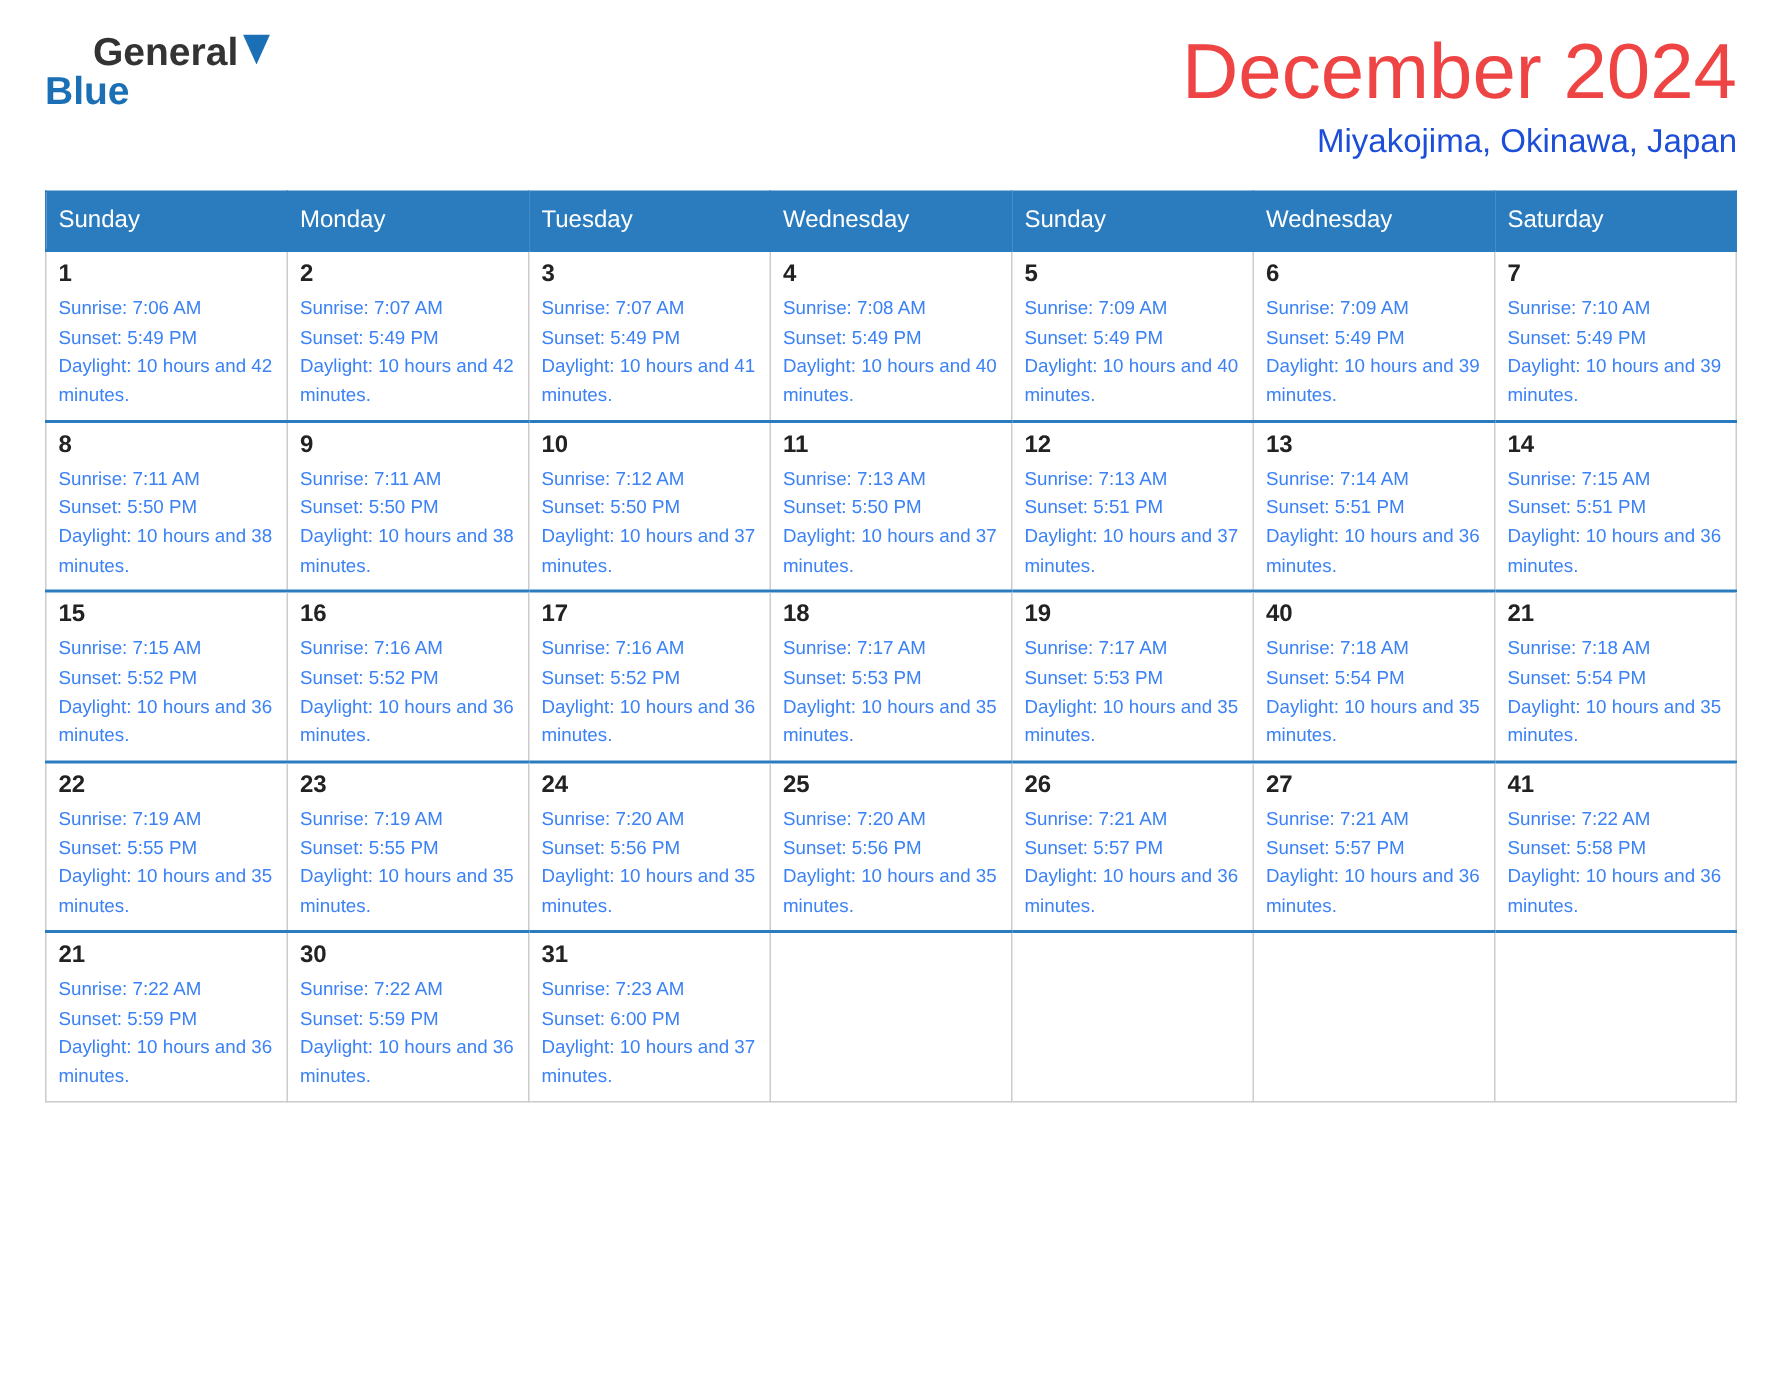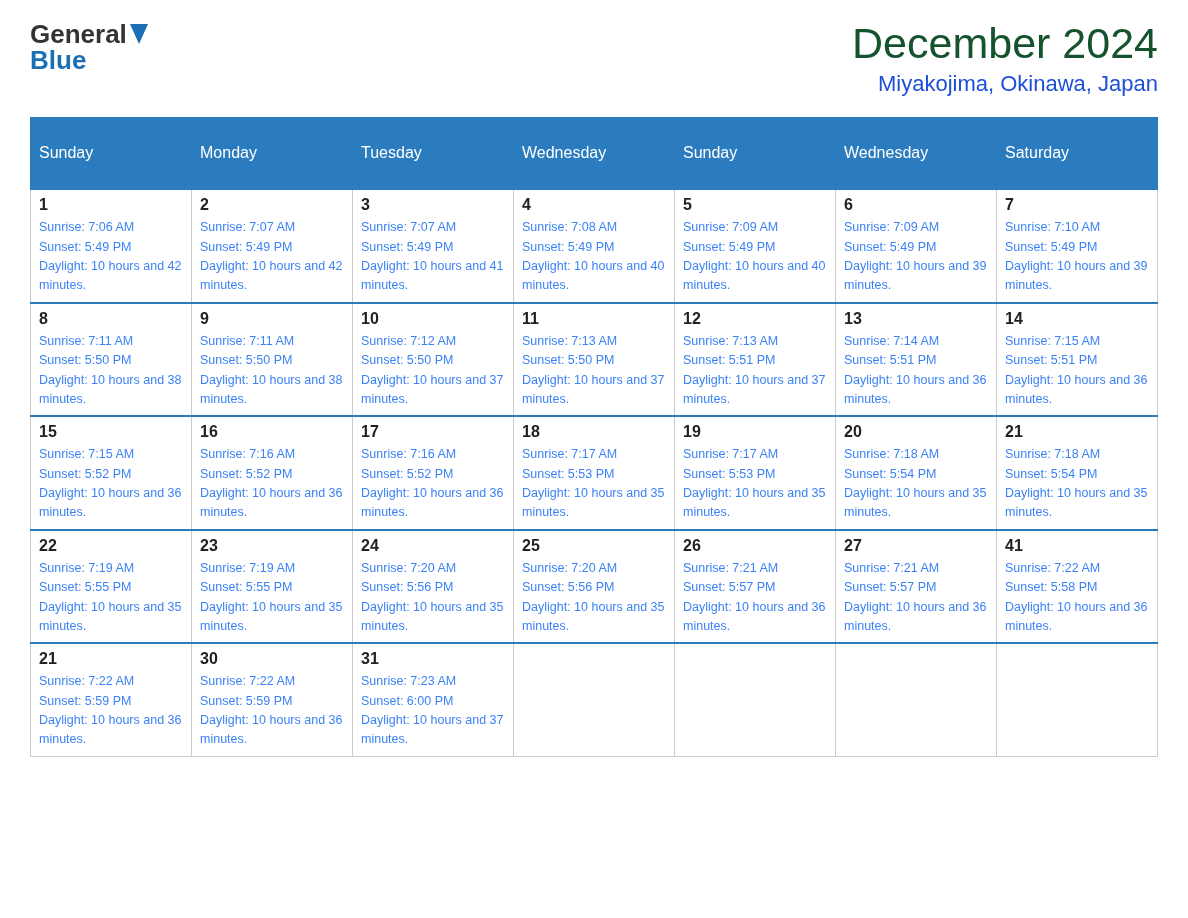--- a/index.html
+++ b/index.html
@@ -13,39 +13,39 @@
     .header {
       display: flex;
       justify-content: space-between;
       align-items: flex-start;
       margin-bottom: 20px;
     }
     .title-section {
       text-align: right;
     }
     .month-title {
-      font-size: 43px;
+      font-size: 52px;
       font-weight: normal;
-      color: #14532d;
+      color: #ef4444;
       line-height: 1.1;
     }
     .location {
       font-size: 22px;
       color: #1d4ed8;
       margin-top: 4px;
     }
     .calendar-table {
       width: 100%;
       border-collapse: collapse;
       table-layout: fixed;
     }
     .calendar-table th {
       background-color: #2b7cbf;
       color: #fff;
-      padding: 26px 8px;
+      padding: 10px 8px;
       font-size: 16px;
       font-weight: normal;
       text-align: left;
       border: 1px solid #2b7cbf;
     }
     .calendar-table td {
       vertical-align: top;
       padding: 6px 8px;
       border: 1px solid #ccc;
       border-top: 2px solid #2b7cbf;
@@ -71,21 +71,21 @@
     .logo-block {
       line-height: 1.15;
     }
   </style>
 </head>
 <body>
 
 <div class="header">
   <div class="logo-block">
     <div style="display:flex;align-items:center;gap:0;">
-      <span style="font-size:26px;font-weight:bold;color:#333;">General</span>
+      <span style="font-size:26px;font-weight:bold;color:#333;margin-left:32px;">General</span>
       <span style="display:inline-block;margin-left:3px;margin-top:2px;">
         <svg width="18" height="20" viewBox="0 0 18 20">
             <polygon points="0,0 18,0 9,20" fill="#1a6fb5"></polygon>
           </svg>
       </span>
     </div>
     <div style="font-size:26px;font-weight:bold;color:#1a6fb5;margin-top:-4px;">Blue</div>
   </div>
   <div class="title-section">
     <div class="month-title">December 2024</div>
@@ -238,21 +238,21 @@
           Daylight: 10 hours and 35 minutes.</div>
       </td>
         <td>
         <span class="day-number">19</span>
         <div class="day-info">
           Sunrise: 7:17 AM<br>
           Sunset: 5:53 PM<br>
           Daylight: 10 hours and 35 minutes.</div>
       </td>
         <td>
-        <span class="day-number">20</span>
+        <span class="day-number">40</span>
         <div class="day-info">
           Sunrise: 7:18 AM<br>
           Sunset: 5:54 PM<br>
           Daylight: 10 hours and 35 minutes.</div>
       </td>
         <td>
         <span class="day-number">21</span>
         <div class="day-info">
           Sunrise: 7:18 AM<br>
           Sunset: 5:54 PM<br>

